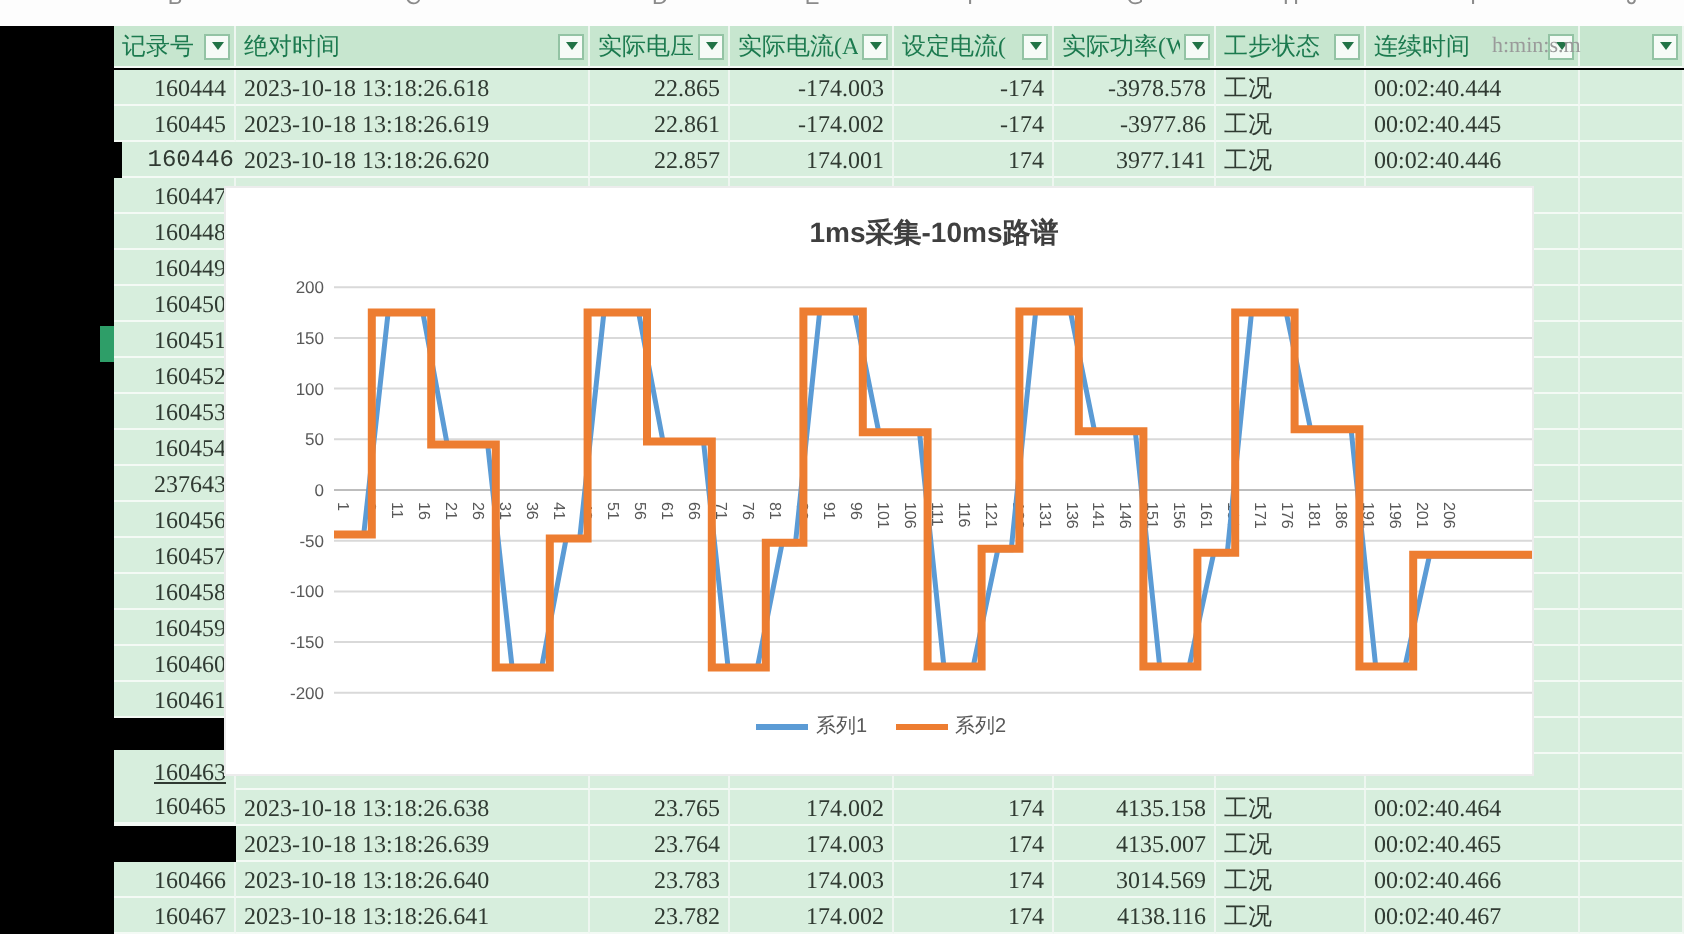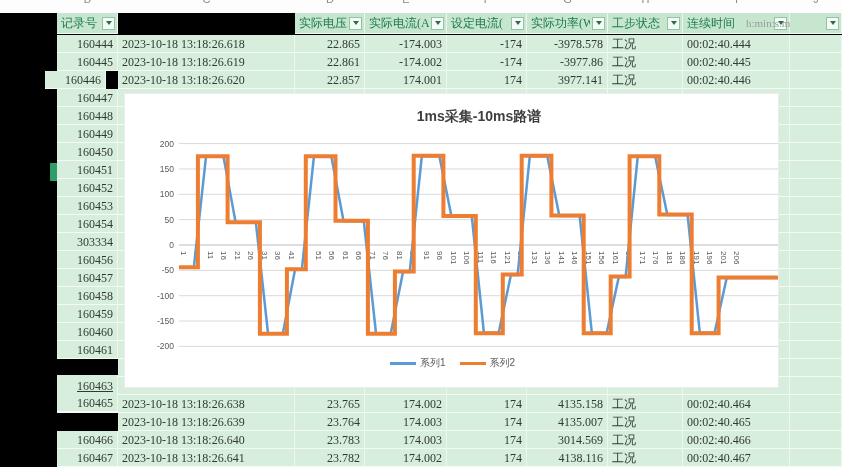--- a/index.html
+++ b/index.html
@@ -23,21 +23,21 @@
              color:#9a9a9a;z-index:2;white-space:nowrap;}
   
   .cell{position:absolute;height:18px;line-height:18px;background:#d7eedd;color:#303a32;font-size:12px;
         border-right:1px solid #eef6f0;border-bottom:1px solid #f4faf5;box-sizing:border-box;
         padding:0 4px;white-space:nowrap;overflow:hidden;}
   .al{text-align:left;} .ar{text-align:right;}
   
   #rowsel{position:absolute;left:50px;top:163px;width:7px;height:18px;background:#2e9e68;z-index:4;}
   
   #chartpanel{position:absolute;left:112px;top:93px;width:655px;height:295px;background:#ffffff;
-              border:1px solid #ececec;box-sizing:border-box;z-index:5;margin-left:12px;}
+              border:1px solid #ececec;box-sizing:border-box;z-index:5;}
   #charttitle{position:absolute;left:54px;top:14px;width:600px;text-align:center;
               font-family:"Liberation Sans",sans-serif;font-size:14px;font-weight:bold;color:#3f3f3f;}
   #chartsvg{position:absolute;left:0;top:0;}
   #legend{position:absolute;left:0;top:262px;width:655px;display:flex;justify-content:center;
           align-items:center;gap:14px;font-family:"Liberation Sans",sans-serif;font-size:10px;color:#595959;}
   .legenditem{display:flex;align-items:center;gap:4px;}
   .legendline{display:inline-block;width:26px;height:3px;}
 </style>
 </head>
 <body>
@@ -54,20 +54,26 @@
       <span class="colletter" style="left: 736.5px;">I</span>
       <span class="colletter" style="left: 816px;">J</span>
     </div>
   <div id="headerrow">
       <div class="hcell" style="left: 57px; width: 61px;">
         <span class="hlabel">记录号</span>
         <span class="filterbtn">
           <span class="tri"></span>
         </span>
       </div>
+      <div class="hcell" style="left: 118px; width: 177px;">
+        <span class="hlabel">绝对时间</span>
+        <span class="filterbtn">
+          <span class="tri"></span>
+        </span>
+      </div>
       <div class="hcell" style="left: 295px; width: 70px;">
         <span class="hlabel">实际电压</span>
         <span class="filterbtn">
           <span class="tri"></span>
         </span>
       </div>
       <div class="hcell" style="left: 365px; width: 82px;">
         <span class="hlabel">实际电流(A)</span>
         <span class="filterbtn">
           <span class="tri"></span>
@@ -117,21 +123,21 @@
       <div class="cell al" style="left: 790px; top: 35px; width: 52px;"></div>
       <div class="cell ar" style="left: 57px; top: 53px; width: 61px;">160445</div>
       <div class="cell al" style="left: 118px; top: 53px; width: 177px;">2023-10-18 13:18:26.619</div>
       <div class="cell ar" style="left: 295px; top: 53px; width: 70px;">22.861</div>
       <div class="cell ar" style="left: 365px; top: 53px; width: 82px;">-174.002</div>
       <div class="cell ar" style="left: 447px; top: 53px; width: 80px;">-174</div>
       <div class="cell ar" style="left: 527px; top: 53px; width: 81px;">-3977.86</div>
       <div class="cell al" style="left: 608px; top: 53px; width: 75px;">工况</div>
       <div class="cell al" style="left: 683px; top: 53px; width: 107px;">00:02:40.445</div>
       <div class="cell al" style="left: 790px; top: 53px; width: 52px;"></div>
-      <div class="cell ar" style="left: 45px; top: 71px; width: 61px;">160446</div>
+      <div class="cell ar" style="left: 61px; top: 71px; width: 61px; font-family: Liberation Mono, monospace;">160446</div>
       <div class="cell al" style="left: 118px; top: 71px; width: 177px;">2023-10-18 13:18:26.620</div>
       <div class="cell ar" style="left: 295px; top: 71px; width: 70px;">22.857</div>
       <div class="cell ar" style="left: 365px; top: 71px; width: 82px;">174.001</div>
       <div class="cell ar" style="left: 447px; top: 71px; width: 80px;">174</div>
       <div class="cell ar" style="left: 527px; top: 71px; width: 81px;">3977.141</div>
       <div class="cell al" style="left: 608px; top: 71px; width: 75px;">工况</div>
       <div class="cell al" style="left: 683px; top: 71px; width: 107px;">00:02:40.446</div>
       <div class="cell al" style="left: 790px; top: 71px; width: 52px;"></div>
       <div class="cell ar" style="left: 57px; top: 89px; width: 61px;">160447</div>
       <div class="cell al" style="left: 118px; top: 89px; width: 177px;"></div>
@@ -198,21 +204,21 @@
       <div class="cell al" style="left: 790px; top: 197px; width: 52px;"></div>
       <div class="cell ar" style="left: 57px; top: 215px; width: 61px;">160454</div>
       <div class="cell al" style="left: 118px; top: 215px; width: 177px;"></div>
       <div class="cell ar" style="left: 295px; top: 215px; width: 70px;"></div>
       <div class="cell ar" style="left: 365px; top: 215px; width: 82px;"></div>
       <div class="cell ar" style="left: 447px; top: 215px; width: 80px;"></div>
       <div class="cell ar" style="left: 527px; top: 215px; width: 81px;"></div>
       <div class="cell al" style="left: 608px; top: 215px; width: 75px;"></div>
       <div class="cell al" style="left: 683px; top: 215px; width: 107px;"></div>
       <div class="cell al" style="left: 790px; top: 215px; width: 52px;"></div>
-      <div class="cell ar" style="left: 57px; top: 233px; width: 61px;">303334</div>
+      <div class="cell ar" style="left: 57px; top: 233px; width: 61px;">237643</div>
       <div class="cell al" style="left: 118px; top: 233px; width: 177px;"></div>
       <div class="cell ar" style="left: 295px; top: 233px; width: 70px;"></div>
       <div class="cell ar" style="left: 365px; top: 233px; width: 82px;"></div>
       <div class="cell ar" style="left: 447px; top: 233px; width: 80px;"></div>
       <div class="cell ar" style="left: 527px; top: 233px; width: 81px;"></div>
       <div class="cell al" style="left: 608px; top: 233px; width: 75px;"></div>
       <div class="cell al" style="left: 683px; top: 233px; width: 107px;"></div>
       <div class="cell al" style="left: 790px; top: 233px; width: 52px;"></div>
       <div class="cell ar" style="left: 57px; top: 251px; width: 61px;">160456</div>
       <div class="cell al" style="left: 118px; top: 251px; width: 177px;"></div>

